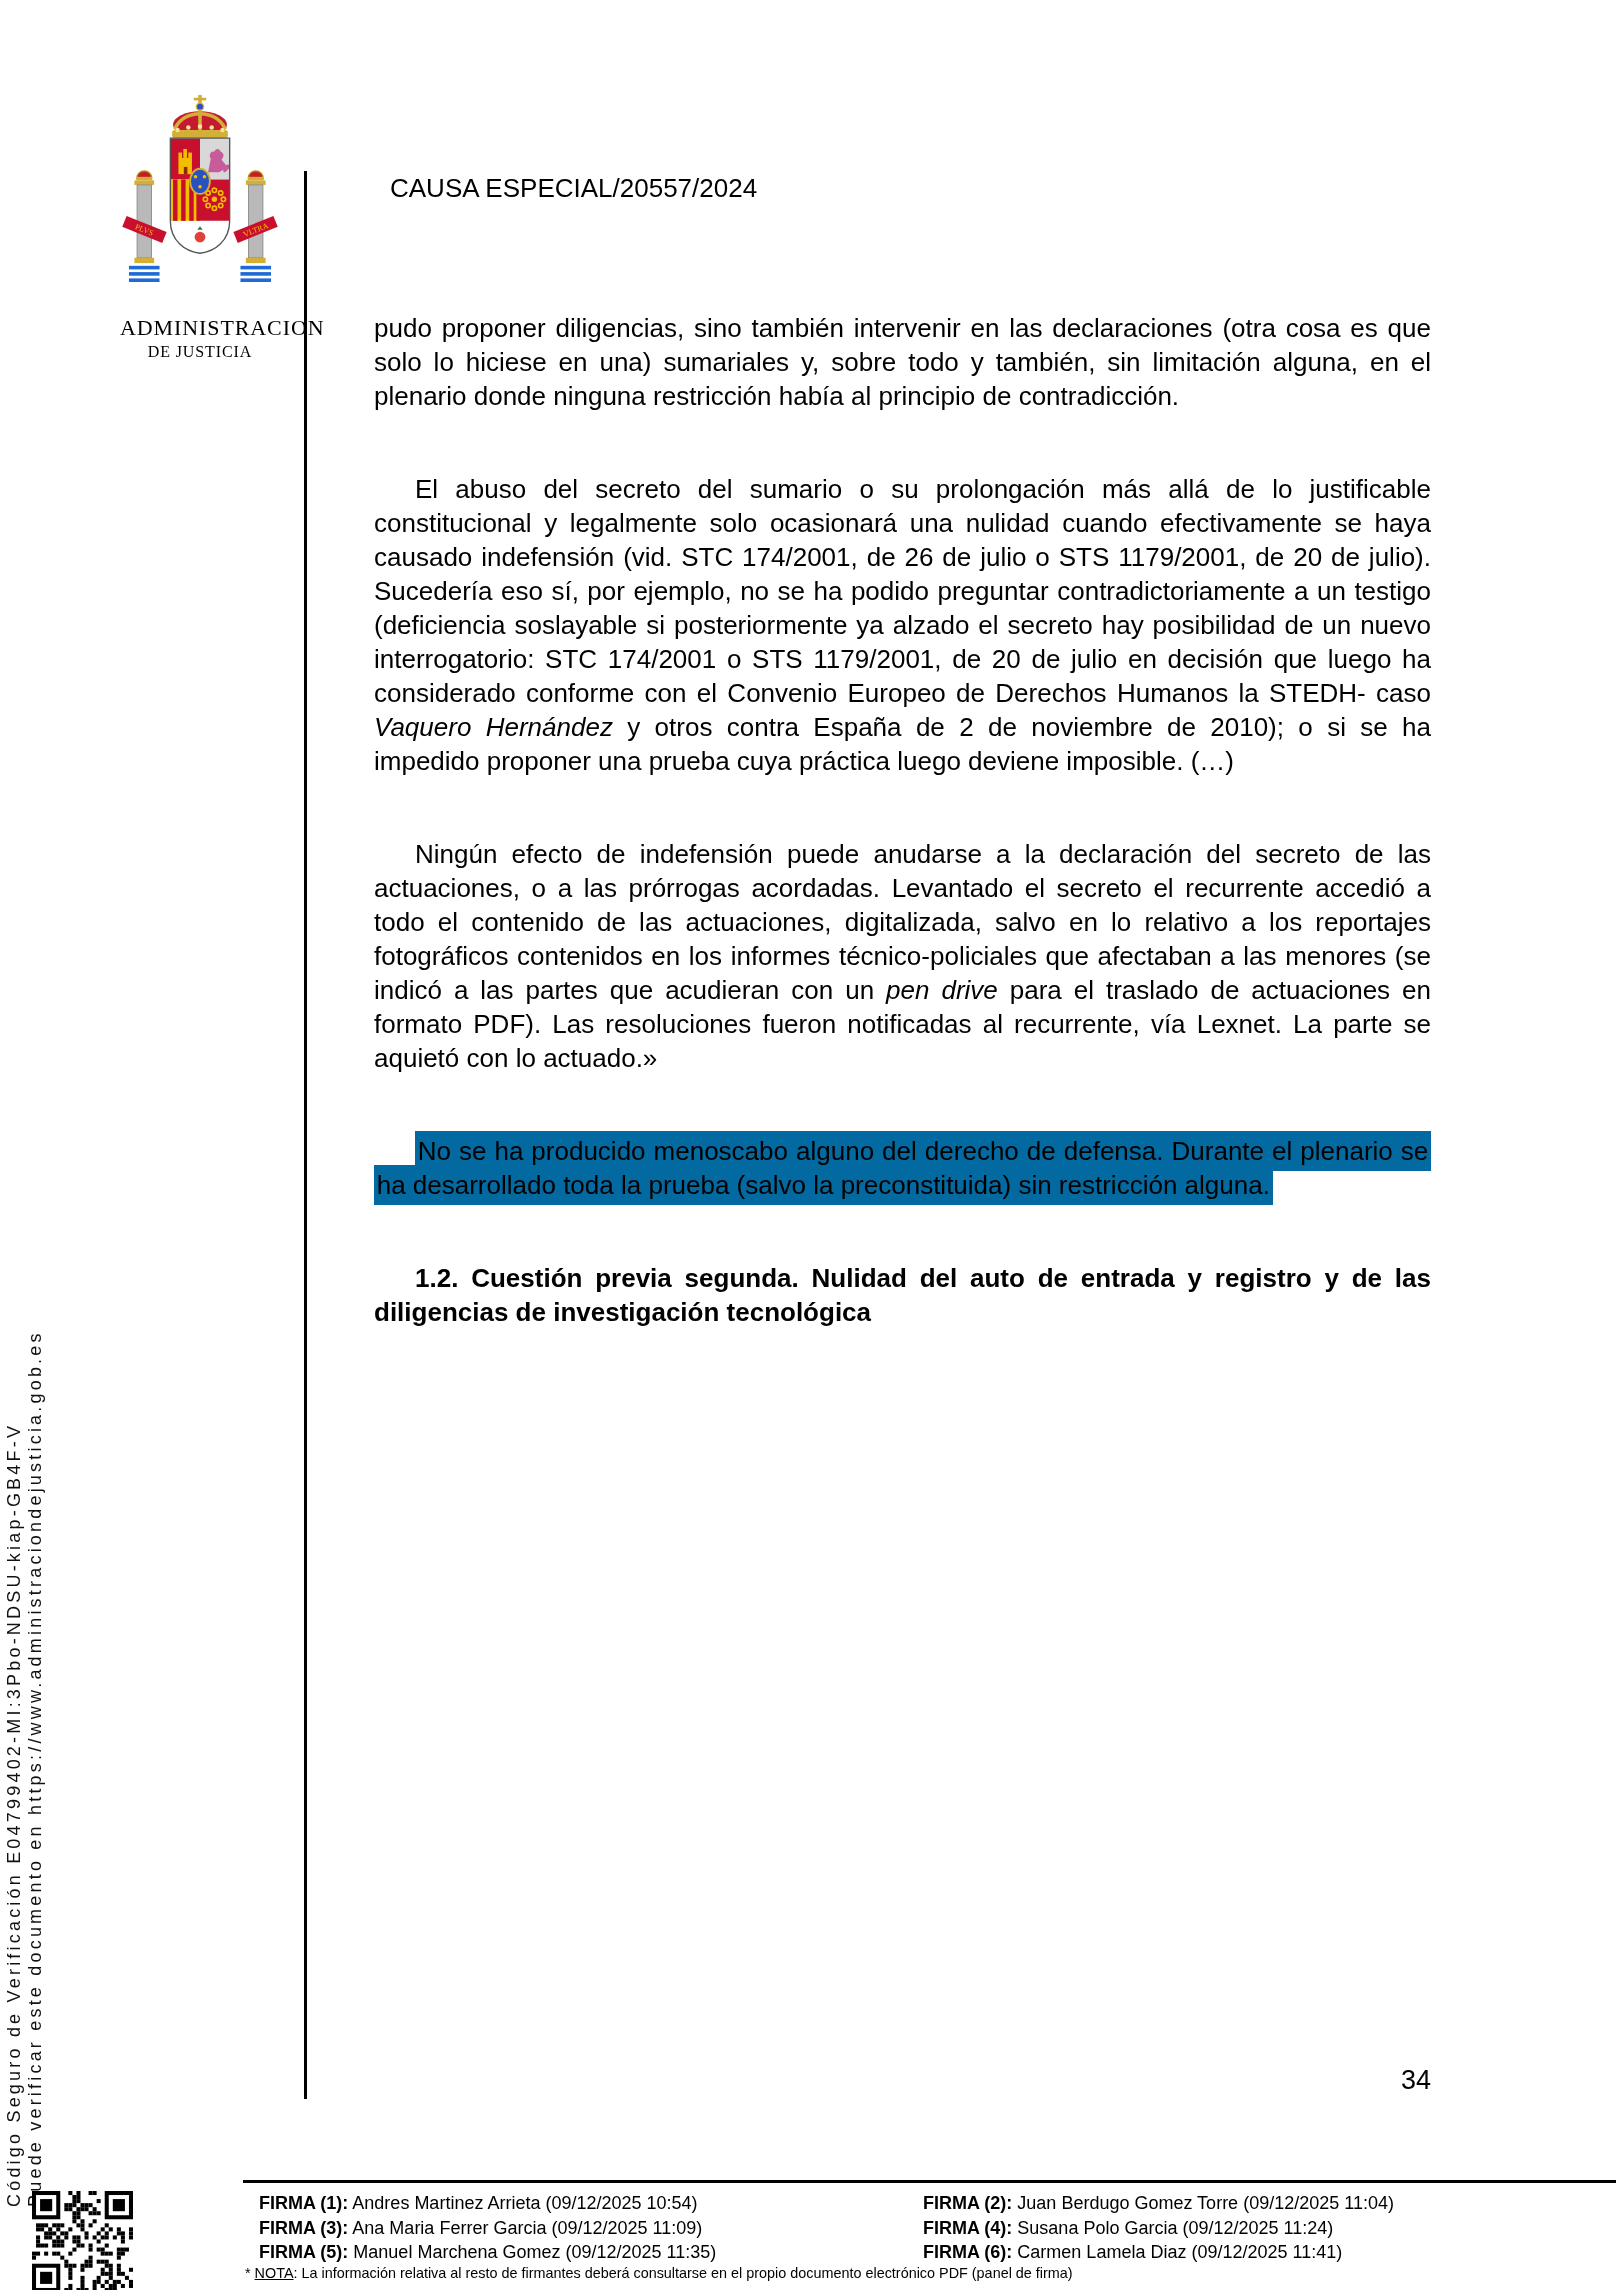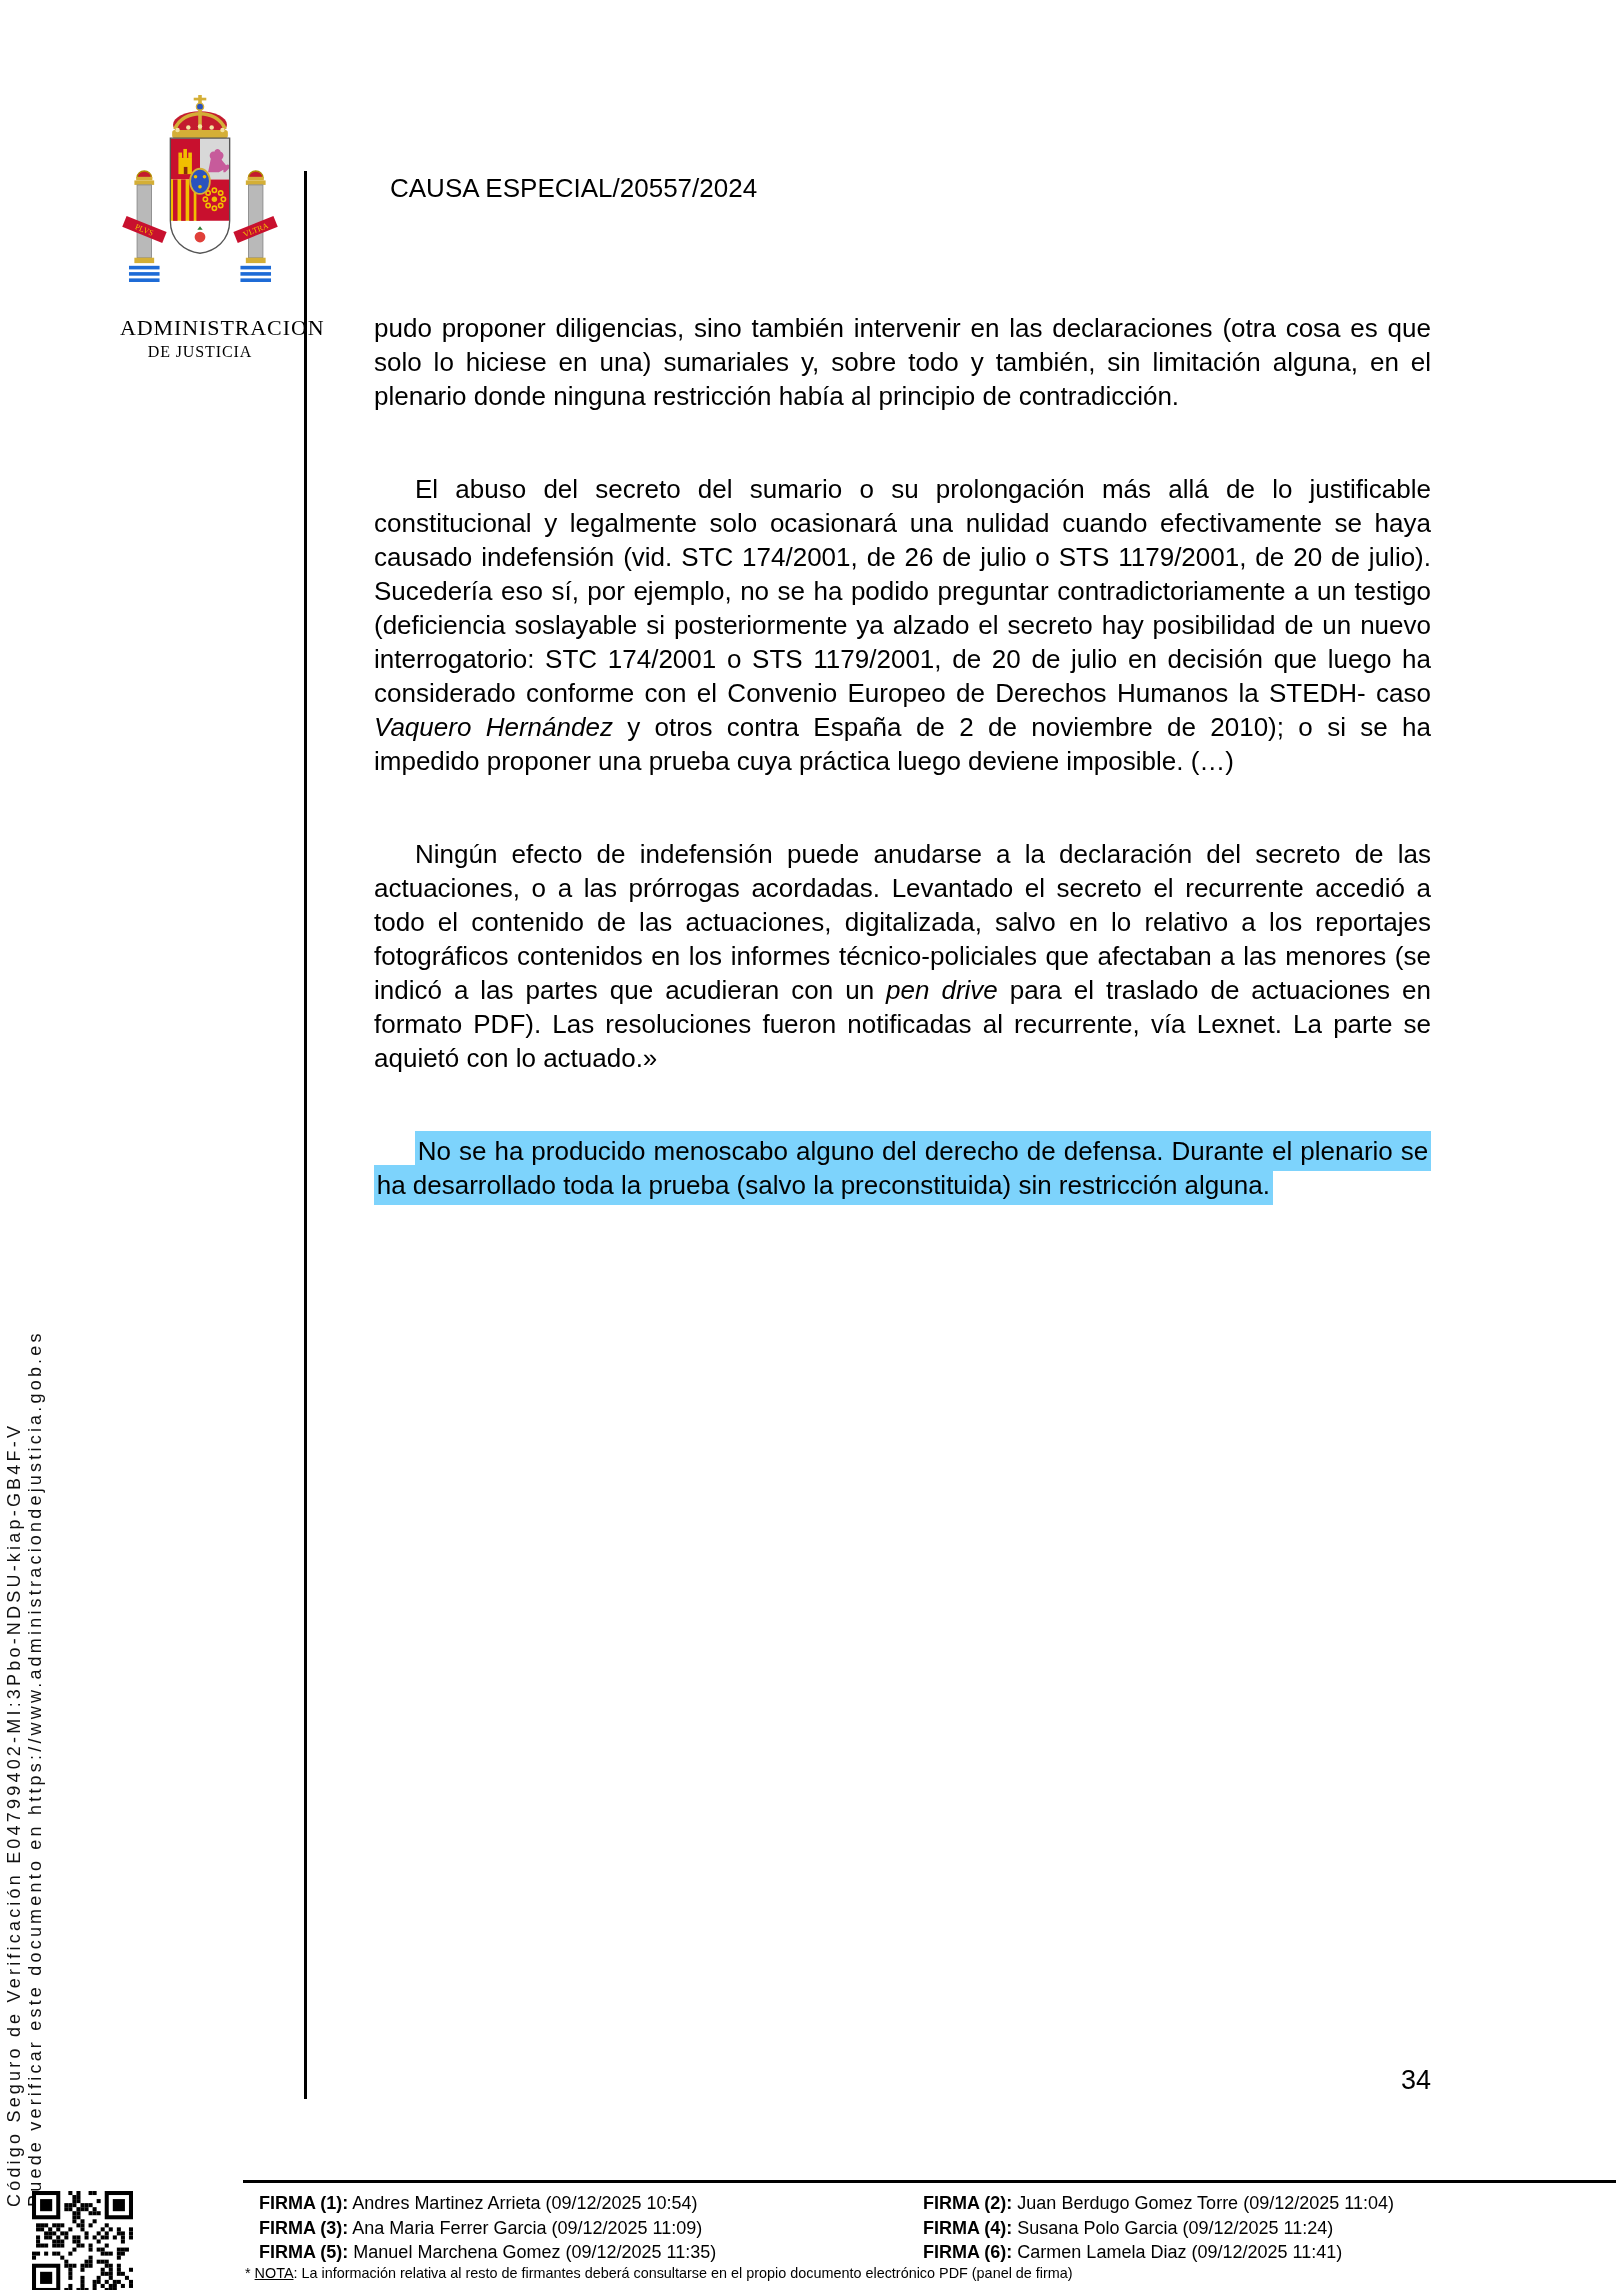--- a/index.html
+++ b/index.html
@@ -165,22 +165,23 @@
 
   <div class="case-header">CAUSA ESPECIAL/20557/2024</div>
 
   <div class="body-text">
     <p>pudo proponer diligencias, sino también intervenir en las declaraciones (otra cosa es que solo lo hiciese en una) sumariales y, sobre todo y también, sin limitación alguna, en el plenario donde ninguna restricción había al principio de contradicción.</p>
 
     <p class="p-ind"><span>El abuso del secreto del sumario o su prolongación más allá de lo justificable constitucional y legalmente solo ocasionará una nulidad cuando efectivamente se haya causado indefensión (vid. STC 174/2001, de 26 de julio o STS 1179/2001, de 20 de julio). Sucedería eso sí, por ejemplo, no se ha podido preguntar contradictoriamente a un testigo (deficiencia soslayable si posteriormente ya alzado el secreto hay posibilidad de un nuevo interrogatorio: STC 174/2001 o STS 1179/2001, de 20 de julio en decisión que luego ha considerado conforme con el Convenio Europeo de Derechos Humanos la STEDH- caso </span><i>Vaquero Hernández</i><span> y otros contra España de 2 de noviembre de 2010); o si se ha impedido proponer una prueba cuya práctica luego deviene imposible. (…)</span></p>
 
     <p class="p-ind"><span>Ningún efecto de indefensión puede anudarse a la declaración del secreto de las actuaciones, o a las prórrogas acordadas. Levantado el secreto el recurrente accedió a todo el contenido de las actuaciones, digitalizada, salvo en lo relativo a los reportajes fotográficos contenidos en los informes técnico-policiales que afectaban a las menores (se indicó a las partes que acudieran con un </span><i>pen drive</i><span> para el traslado de actuaciones en formato PDF). Las resoluciones fueron notificadas al recurrente, vía Lexnet. La parte se aquietó con lo actuado.»</span></p>
 
-    <p class="p-ind"><mark style="background: #7dd3fc;">No se ha producido menoscabo alguno del derecho de defensa. Durante el plenario se ha desarrollado toda la prueba (salvo la preconstituida) sin restricción alguna.</mark></p>
-
+    <p class="p-ind"><mark style="background: #0369a1;">No se ha producido menoscabo alguno del derecho de defensa. Durante el plenario se ha desarrollado toda la prueba (salvo la preconstituida) sin restricción alguna.</mark></p>
+
+    <p class="heading">1.2. Cuestión previa segunda. Nulidad del auto de entrada y registro y de las diligencias de investigación tecnológica</p>
   </div>
 
   <div class="page-number">34</div>
 
   <div class="footer-line"></div>
 
   <div class="qr">
     <svg id="qr-svg" width="101" height="101" viewBox="0 0 110 110">
         <rect x="39.6" y="0" width="4.4" height="4.4" fill="#000"></rect>
         <rect x="48.400000000000006" y="0" width="4.4" height="4.4" fill="#000"></rect>

